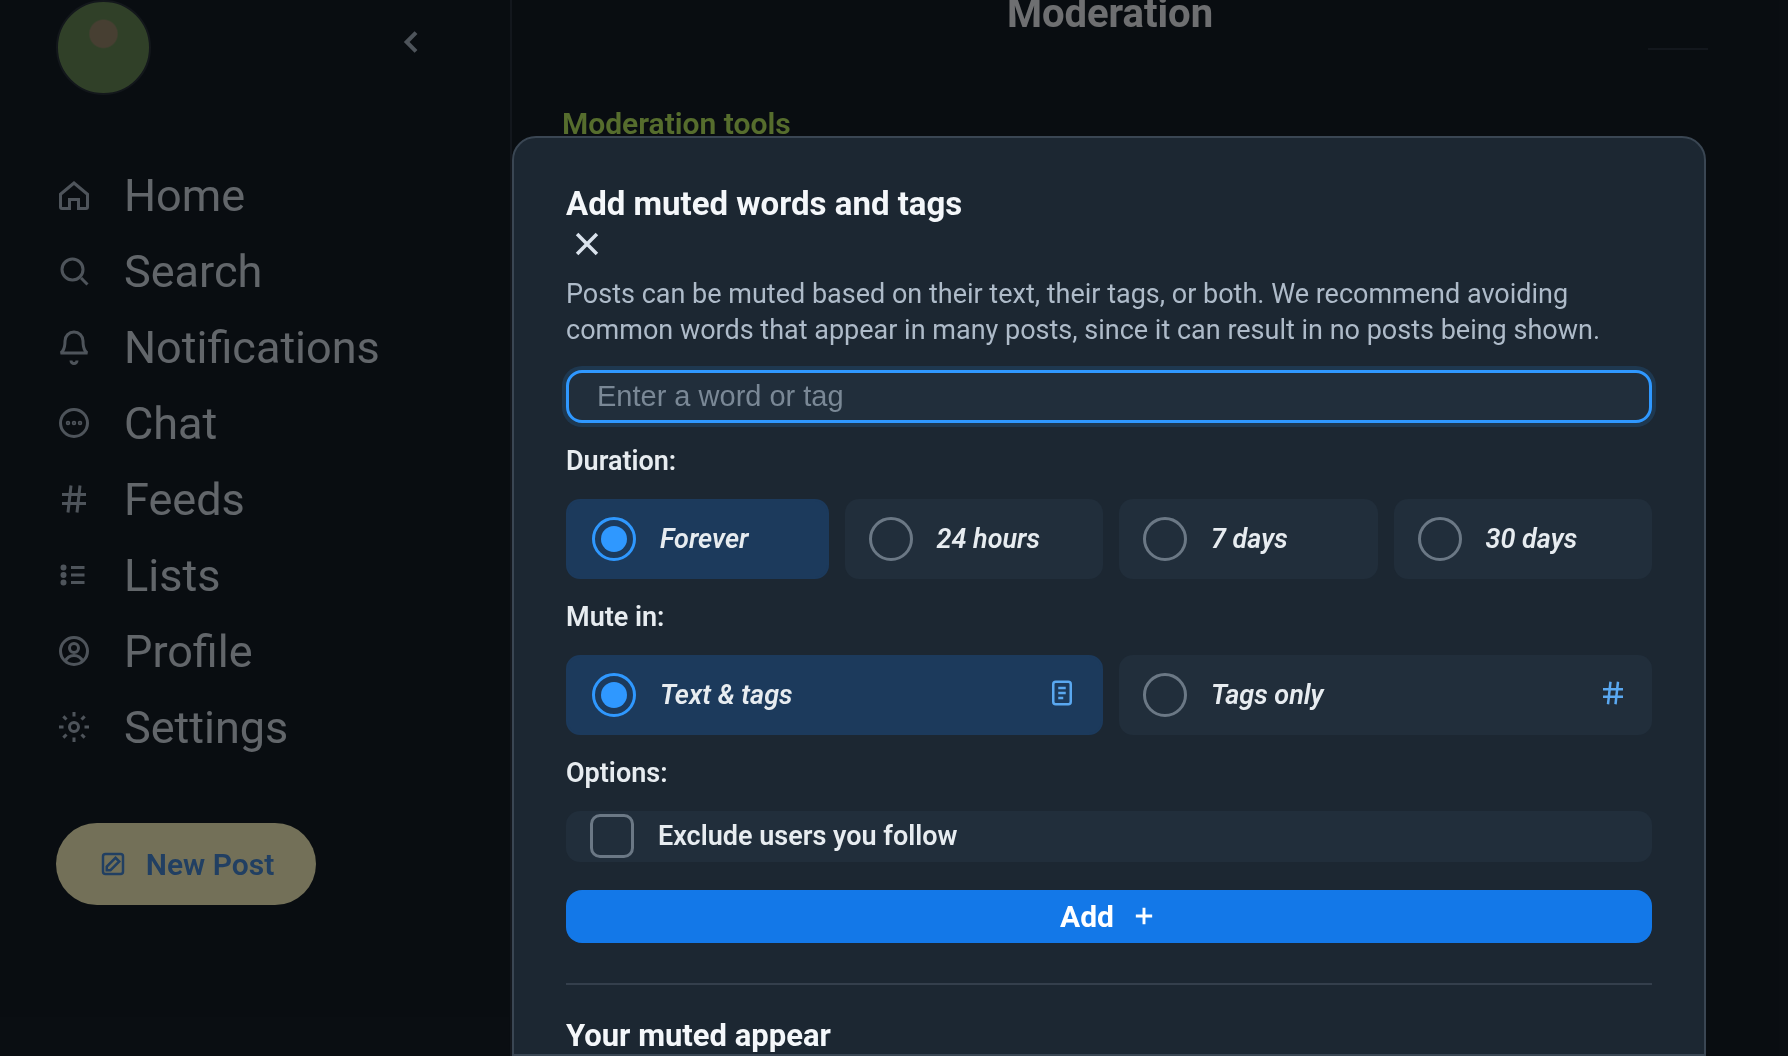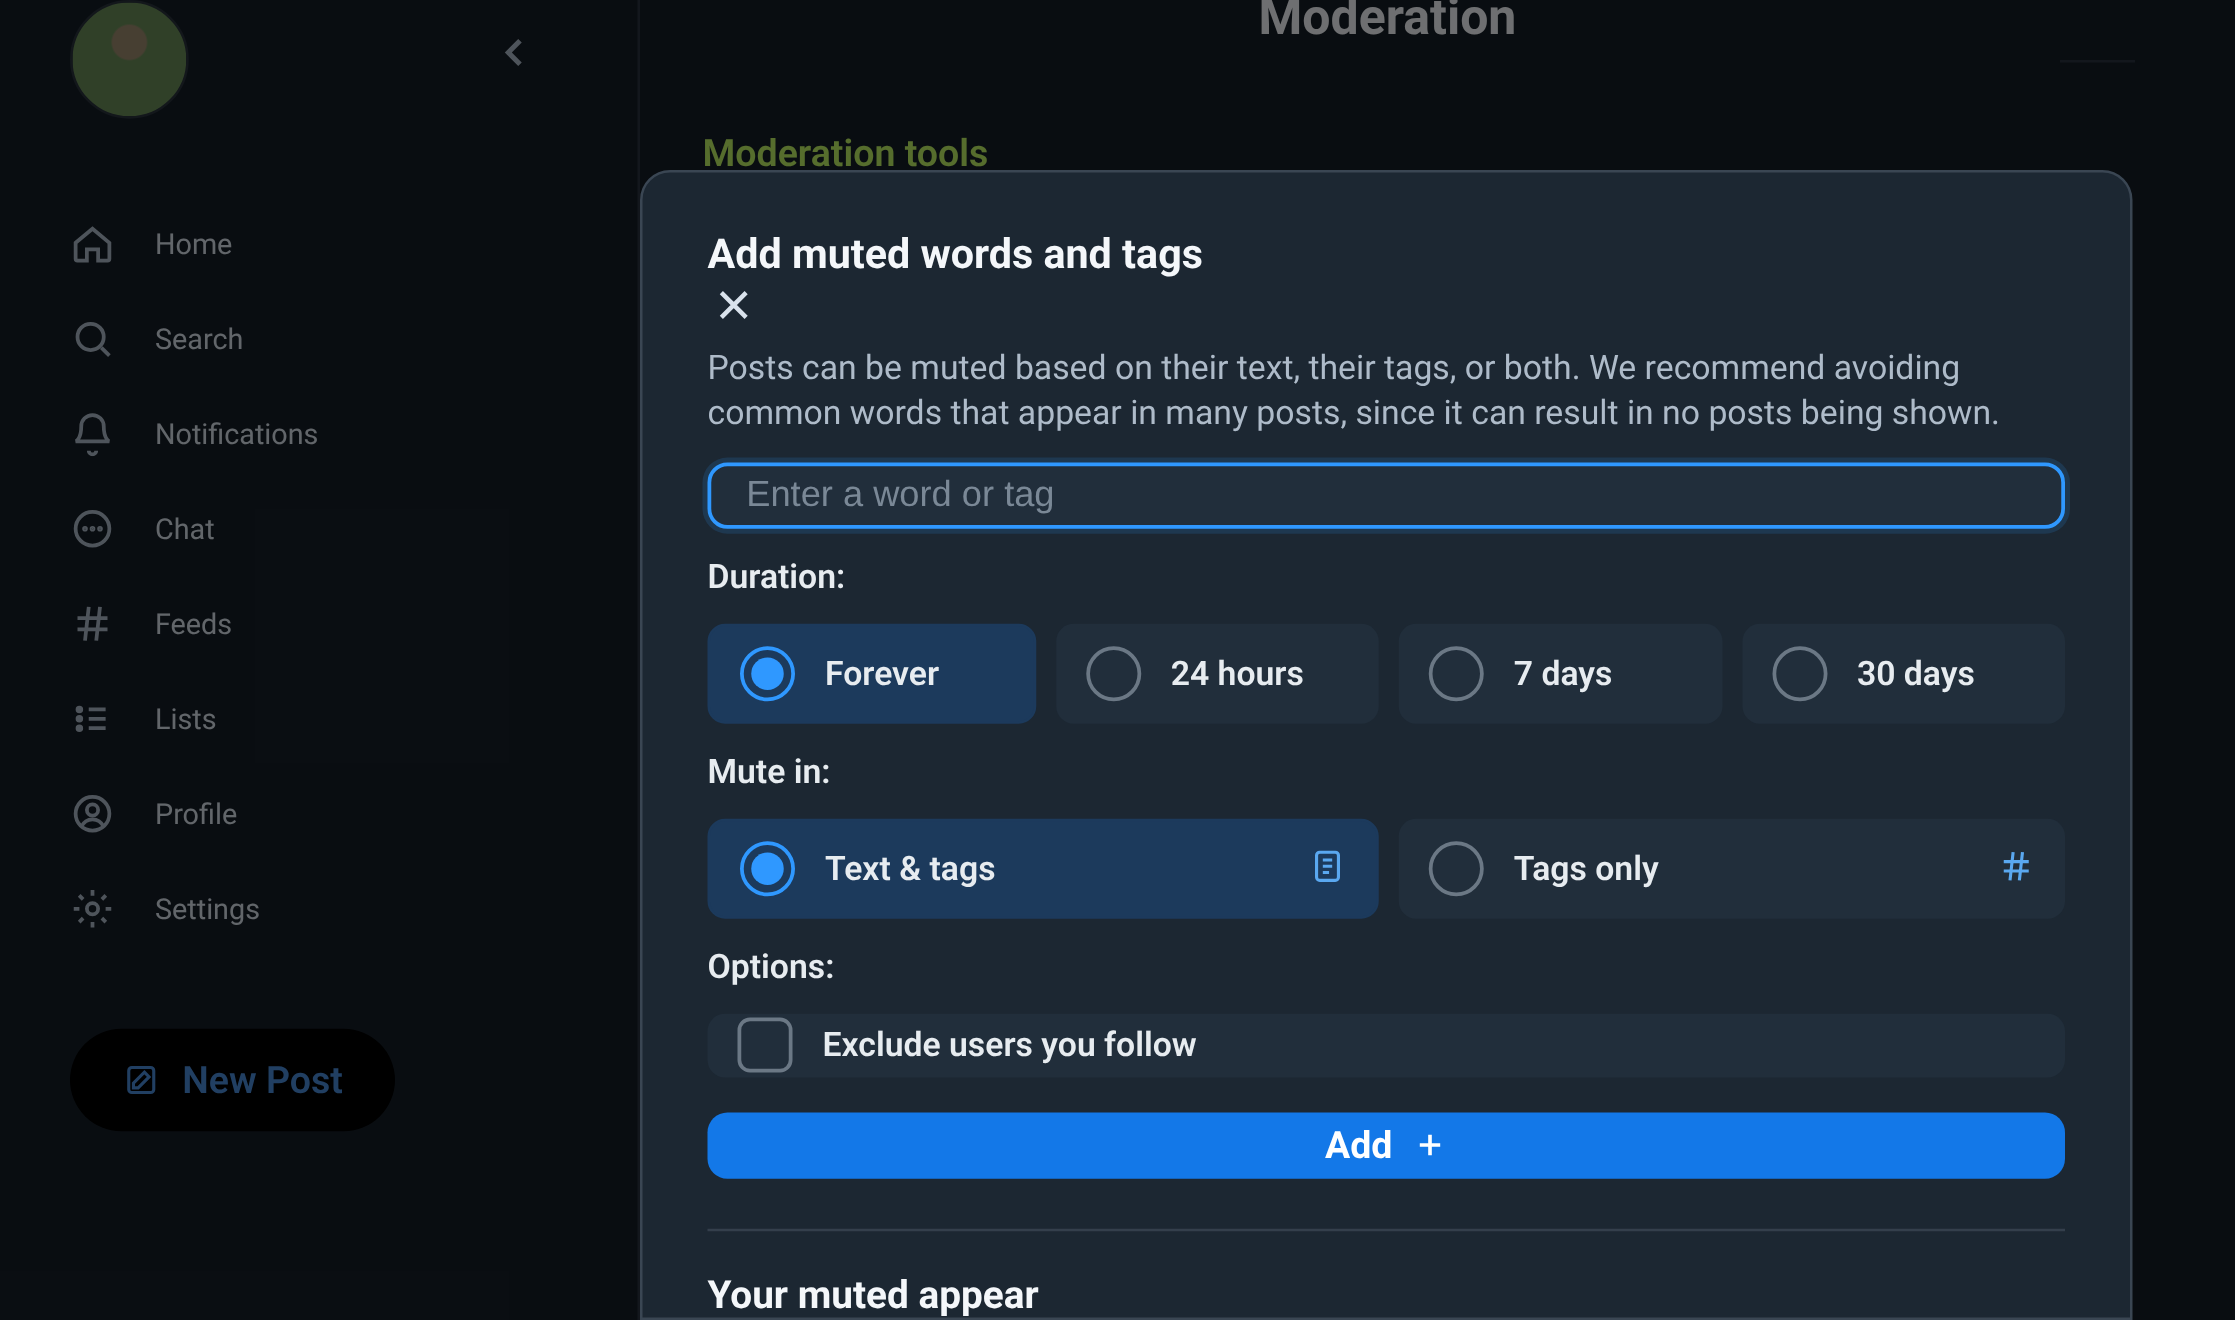--- a/index.html
+++ b/index.html
@@ -33,38 +33,38 @@
     align-items: center;
     gap: 32px;
     height: 76px;
     cursor: pointer;
   }
   .nav-item .icon {
     width: 36px; height: 36px;
     display: flex; align-items: center; justify-content: center;
   }
   .nav-item .icon svg { width: 36px; height: 36px; stroke: #aebbc9; fill: none; stroke-width: 2; }
-  .nav-item .label { font-size: 23px; color: #d9e2ec; }
+  .nav-item .label { font-size: 45px; color: #d9e2ec; }
 
   .collapse-btn {
     position: absolute;
     top: 18px;
     left: 388px;
     width: 48px; height: 48px;
     display: flex; align-items: center; justify-content: center;
     cursor: pointer;
   }
   .collapse-btn svg { width: 32px; height: 32px; stroke: #aebbc9; fill: none; stroke-width: 3; }
 
   .new-post-btn {
     margin-top: 58px;
     width: 260px;
     height: 82px;
     border-radius: 42px;
-    background: #000000;
+    background: #fef9c3;
     display: flex;
     align-items: center;
     justify-content: center;
     gap: 18px;
     cursor: pointer;
   }
   .new-post-btn svg { width: 30px; height: 30px; stroke: #4a8cd9; fill: none; stroke-width: 2; }
   .new-post-btn .label { font-size: 30px; font-weight: 600; color: #4a8cd9; }
 
   
@@ -165,20 +165,21 @@
   .radio-chip {
     flex: 1;
     height: 80px;
     border-radius: 14px;
     background: #212e3b;
     display: flex;
     align-items: center;
     gap: 24px;
     padding: 0 24px;
     cursor: pointer;
+    font-style: italic;
   }
   .radio-chip.selected {
     background: #1c3a5c;
     border: 2px solid #1c3a5c;
   }
   .radio-circle {
     width: 44px; height: 44px;
     border-radius: 50%;
     border: 3px solid #6b7885;
     flex-shrink: 0;

